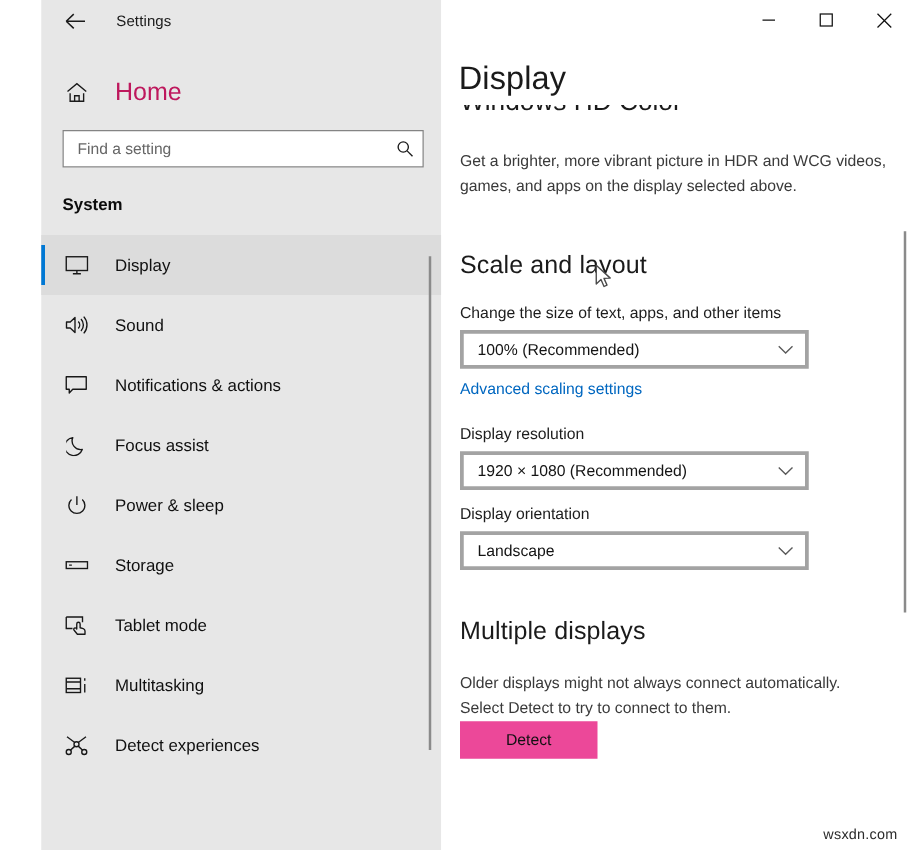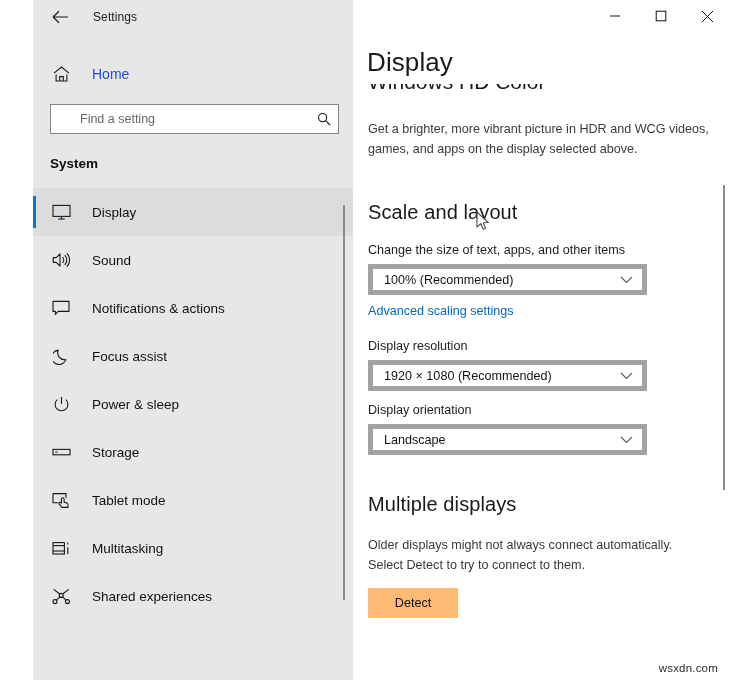--- a/index.html
+++ b/index.html
@@ -49,42 +49,41 @@
   .home-row {
     display: flex;
     align-items: center;
     height: 38px;
     margin-top: 22px;
     padding-left: 17px;
   }
   .home-row .ico { width: 22px; height: 22px; color:#1b1b1b; display:flex; align-items:center;justify-content:center;}
   .home-row .lbl {
     margin-left: 20px;
-    font-size: 14px;
-    color: #1d4ed8;
+    font-size: 20px;
+    color: #be185d;
   }
 
   .search-wrap {
     margin: 11px 14px 0 17px;
     height: 30px;
     background: #ffffff;
     border: 1px solid #848484;
     display: flex;
     align-items: center;
     padding: 0 7px 0 11px;
   }
   .search-wrap input {
     flex: 1;
     border: none; outline: none;
     background: transparent;
     font-family: "Liberation Sans", sans-serif;
     font-size: 12.5px;
     color: #1b1b1b;
     padding: 0;
-    margin-left: 18px;
   }
   .search-wrap input::placeholder { color: #666; opacity: 1; }
   .search-ico { color:#1b1b1b; display:flex; align-items:center; }
 
   .section-title {
     margin: 22px 0 0 17px;
     font-size: 13.5px;
     font-weight: bold;
     color: #0d0d0d;
   }
@@ -210,38 +209,38 @@
     letter-spacing: .1px;
   }
   .field-label {
     font-size: 12.6px;
     color: #1d1d1d;
   }
   .combo {
     margin-top: 7px;
     width: 279px;
     height: 31px;
-    border: 5px solid #a3a3a3;
+    border: 3px solid #a3a3a3;
     background: #ffffff;
     display: flex;
     align-items: center;
     padding: 0 9px 0 11px;
     justify-content: space-between;
   }
   .combo .val {
     font-size: 12.6px;
     color: #141414;
   }
   .combo .chev { color: #5a5a5a; display: flex; align-items: center; }
 
   .detect-btn {
-    margin-top: 13px;
-    width: 90px;
+    margin-top: 1px;
+    width: 110px;
     height: 30px;
-    background: #fdba74;
+    background: #ec4899;
     border: none;
     font-family: "Liberation Sans", sans-serif;
     font-size: 12.6px;
     color: #111;
     display: flex;
     align-items: center;
     justify-content: center;
   }
 
   
@@ -405,21 +404,21 @@
           <svg width="19" height="17" viewBox="0 0 19 17" fill="none" stroke="currentColor" stroke-width="1.1">
             <circle cx="3" cy="13.6" r="2"></circle>
             <circle cx="15.4" cy="13.6" r="2"></circle>
             <circle cx="9.2" cy="7.4" r="2"></circle>
             <path d="M1.6 1.4l6.2 4.6"></path>
               <path d="M16.8 1.4L10.6 6"></path>
             <path d="M7.9 8.9l-3.6 3.3"></path>
               <path d="M10.6 8.9l3.5 3.3"></path>
           </svg>
         </span>
-        <span class="lbl">Shared experiences</span>
+        <span class="lbl">Detect experiences</span>
       </div>
 
     </div>
 
     <div class="sb-track">
       <div class="sb-thumb"></div>
     </div>
   </div>
 
   <div id="main">

